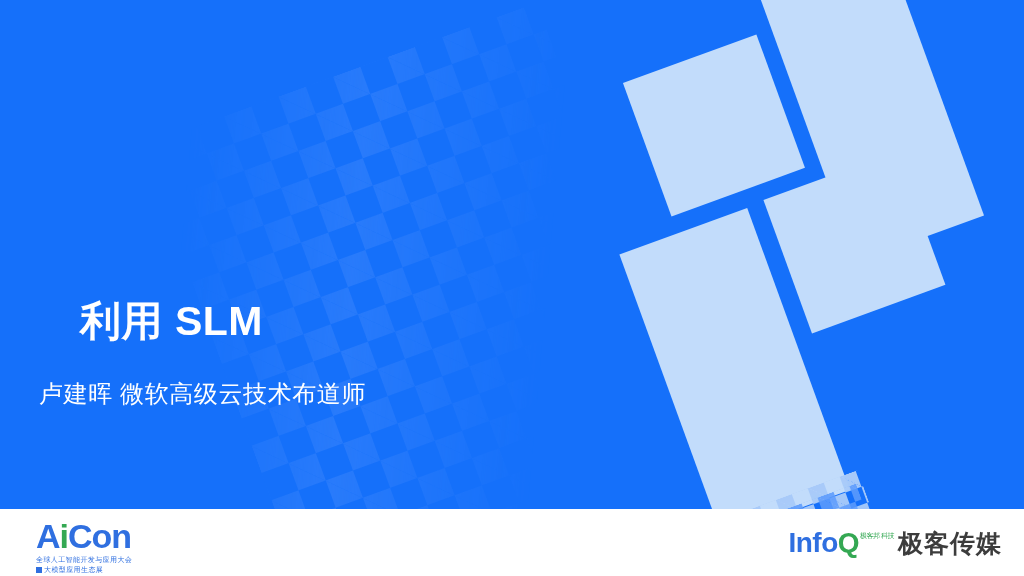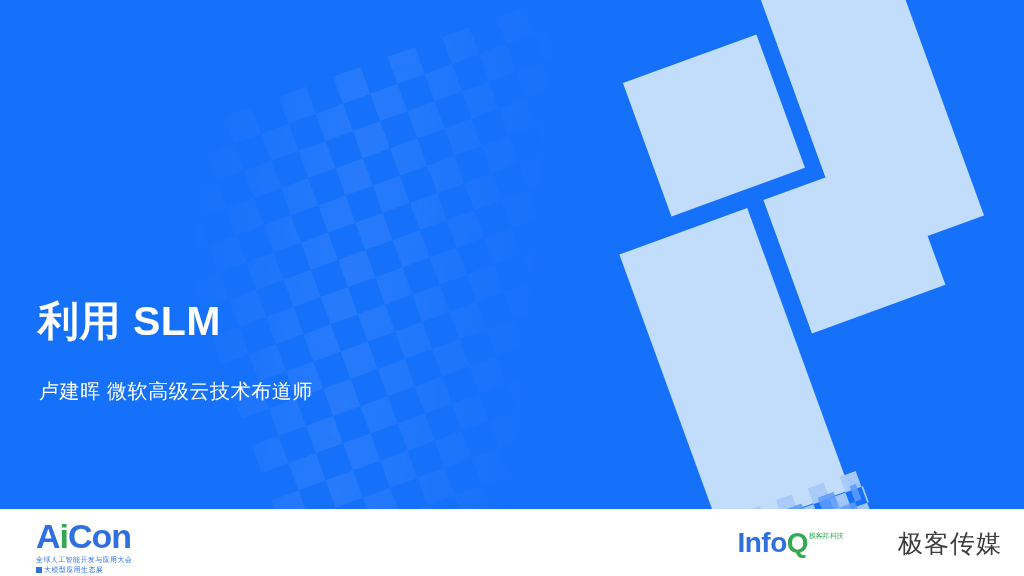--- a/index.html
+++ b/index.html
@@ -70,53 +70,53 @@
     -webkit-mask-image:linear-gradient(to bottom,rgba(0,0,0,.9) 0%,rgba(0,0,0,.6) 45%,rgba(0,0,0,0) 100%);
     mask-image:linear-gradient(to bottom,rgba(0,0,0,.9) 0%,rgba(0,0,0,.6) 45%,rgba(0,0,0,0) 100%);
   }
 
   
   .title{
     position:absolute;left:38px;top:190px;
     color:#ffffff;font-size:41px;font-weight:bold;line-height:1.28;
     letter-spacing:.5px;white-space:pre;
   }
-  .title .line{display:block;}
+  .title .line{display:block;margin-left:42px;}
   .speaker{
     position:absolute;left:39px;top:378px;
-    color:#ffffff;font-size:20px;font-weight:normal;letter-spacing:.6px;
+    color:#ffffff;font-size:24px;font-weight:normal;letter-spacing:.6px;
   }
 
   
   .footer{
     position:absolute;left:0;top:509px;width:1024px;height:67px;background:#ffffff;
   }
   .aicon{
     position:absolute;left:36px;top:10px;
   }
   .aicon-word{
     font-size:34px;font-weight:bold;letter-spacing:-1px;line-height:1;
     color:#2f6fe0;display:flex;align-items:flex-end;
   }
   .aicon-word .g{color:#34a853;}
   .aicon-sub{
     margin-top:2px;color:#2f6fe0;font-size:7px;line-height:1.45;letter-spacing:.4px;
   }
   .aicon-sub .row2{display:flex;align-items:center;gap:2px;}
   .aicon-sub .sq{display:inline-block;width:6px;height:6px;background:#2f6fe0;}
   .infoq{
-    position:absolute;right:22px;top:20px;display:flex;align-items:center;gap:19px;
+    position:absolute;right:22px;top:20px;display:flex;align-items:center;gap:4px;
   }
   .infoq-word{
     font-size:28px;font-weight:bold;color:#2f6fe0;letter-spacing:-.5px;line-height:1;
     display:flex;align-items:flex-start;
   }
   .infoq-word .q{color:#34a853;}
   .infoq-word .tm{font-size:7px;font-weight:normal;color:#34a853;margin-left:1px;margin-top:3px;line-height:1.15;}
-  .infoq-cn{font-size:25px;font-weight:normal;color:#3c3c3c;letter-spacing:1px;line-height:1;margin-left:36px;}
+  .infoq-cn{font-size:25px;font-weight:bold;color:#3c3c3c;letter-spacing:1px;line-height:1;}
 </style>
 </head>
 <body>
 
 <div class="slide">
 
   <div class="stage">
 
     <div class="watermark"></div>
 

